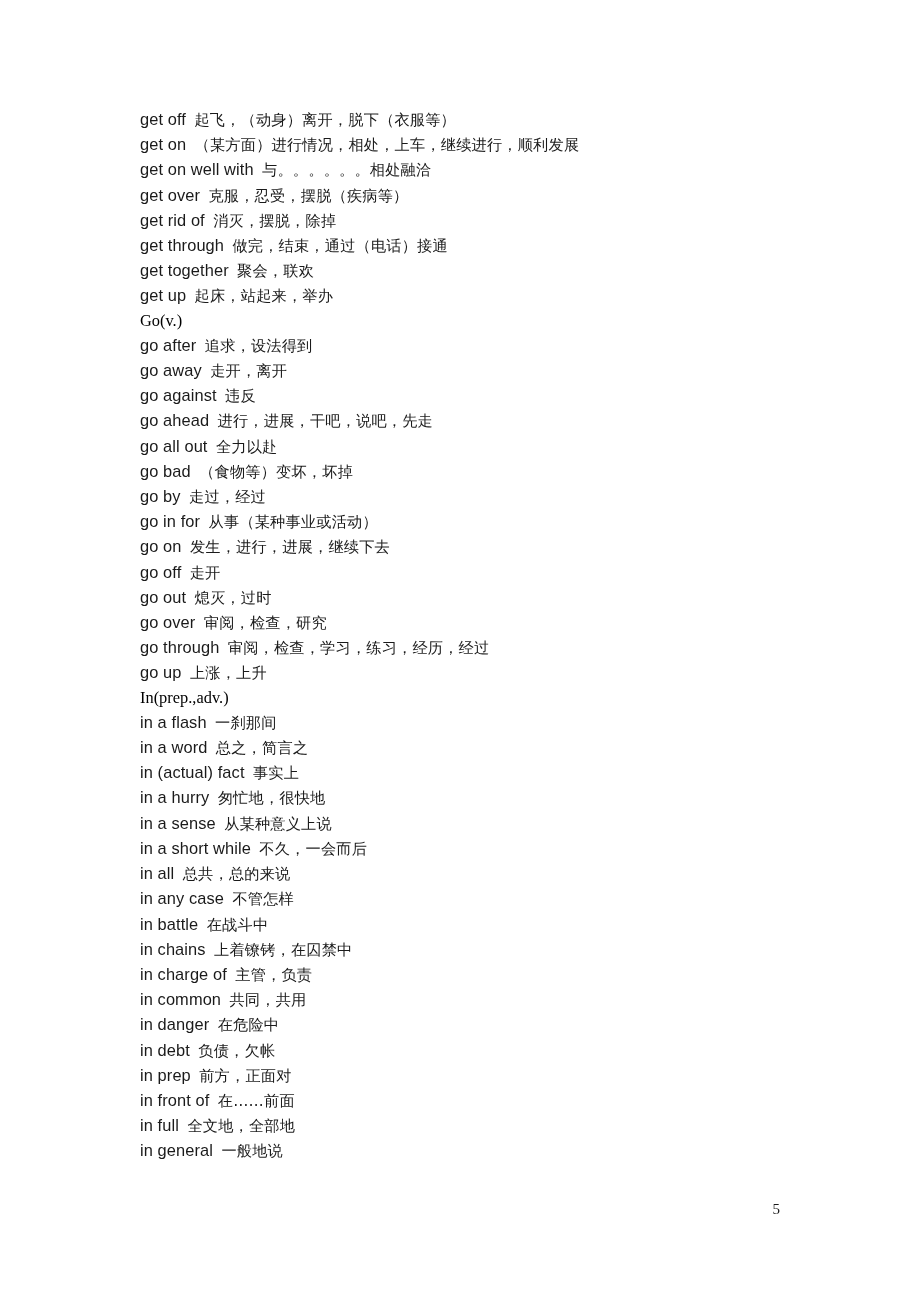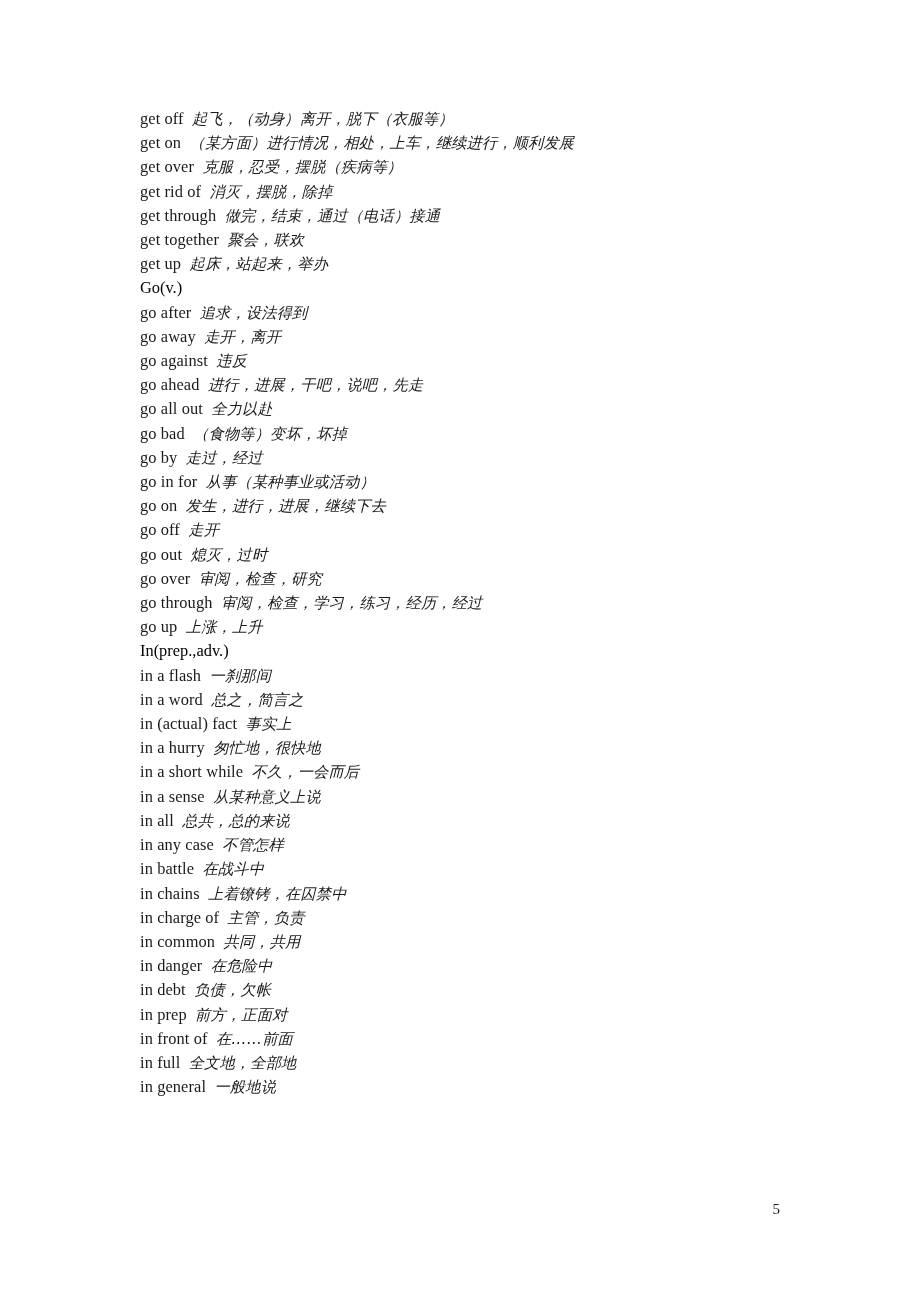--- a/index.html
+++ b/index.html
@@ -23,27 +23,26 @@
     width: 640px;
   }
   .entry {
     font-size: 16.4px;
     line-height: 24.2px;
     white-space: nowrap;
     letter-spacing: 0.1px;
     color: #1a1a1a;
   }
   .entry .term {
-    font-family: Liberation Serif, serif;
+    font-family: Liberation Sans, sans-serif;
   }
   .entry .gloss {
     font-family: "DejaVu Sans", "Liberation Sans", sans-serif;
     font-size: 15.2px;
     letter-spacing: 0.2px;
-    font-style: italic;
   }
   .heading {
     font-size: 16.4px;
     line-height: 24.2px;
     font-weight: normal;
     white-space: nowrap;
     color: #000000;
   }
   .page-number {
     position: absolute;
@@ -55,20 +54,21 @@
     font-family: "Liberation Serif", "DejaVu Serif", serif;
   }
 </style>
 </head>
 <body>
 
 <div class="page">
   <div class="content" id="content">
       <div class="entry"><span class="term">get off</span><span>&nbsp;&nbsp;</span><span class="gloss">起飞，（动身）离开，脱下（衣服等）</span></div>
       <div class="entry"><span class="term">get on</span><span>&nbsp;&nbsp;</span><span class="gloss">（某方面）进行情况，相处，上车，继续进行，顺利发展</span></div>
+      <div class="entry"><span class="term">get on well with</span><span>&nbsp;&nbsp;</span><span class="gloss">与。。。。。。相处融洽</span></div>
       <div class="entry"><span class="term">get over</span><span>&nbsp;&nbsp;</span><span class="gloss">克服，忍受，摆脱（疾病等）</span></div>
       <div class="entry"><span class="term">get rid of</span><span>&nbsp;&nbsp;</span><span class="gloss">消灭，摆脱，除掉</span></div>
       <div class="entry"><span class="term">get through</span><span>&nbsp;&nbsp;</span><span class="gloss">做完，结束，通过（电话）接通</span></div>
       <div class="entry"><span class="term">get together</span><span>&nbsp;&nbsp;</span><span class="gloss">聚会，联欢</span></div>
       <div class="entry"><span class="term">get up</span><span>&nbsp;&nbsp;</span><span class="gloss">起床，站起来，举办</span></div>
       <div class="heading">Go(v.)</div>
       <div class="entry"><span class="term">go after</span><span>&nbsp;&nbsp;</span><span class="gloss">追求，设法得到</span></div>
       <div class="entry"><span class="term">go away</span><span>&nbsp;&nbsp;</span><span class="gloss">走开，离开</span></div>
       <div class="entry"><span class="term">go against</span><span>&nbsp;&nbsp;</span><span class="gloss">违反</span></div>
       <div class="entry"><span class="term">go ahead</span><span>&nbsp;&nbsp;</span><span class="gloss">进行，进展，干吧，说吧，先走</span></div>
@@ -80,22 +80,22 @@
       <div class="entry"><span class="term">go off</span><span>&nbsp;&nbsp;</span><span class="gloss">走开</span></div>
       <div class="entry"><span class="term">go out</span><span>&nbsp;&nbsp;</span><span class="gloss">熄灭，过时</span></div>
       <div class="entry"><span class="term">go over</span><span>&nbsp;&nbsp;</span><span class="gloss">审阅，检查，研究</span></div>
       <div class="entry"><span class="term">go through</span><span>&nbsp;&nbsp;</span><span class="gloss">审阅，检查，学习，练习，经历，经过</span></div>
       <div class="entry"><span class="term">go up</span><span>&nbsp;&nbsp;</span><span class="gloss">上涨，上升</span></div>
       <div class="heading">In(prep.,adv.)</div>
       <div class="entry"><span class="term">in a flash</span><span>&nbsp;&nbsp;</span><span class="gloss">一刹那间</span></div>
       <div class="entry"><span class="term">in a word</span><span>&nbsp;&nbsp;</span><span class="gloss">总之，简言之</span></div>
       <div class="entry"><span class="term">in (actual) fact</span><span>&nbsp;&nbsp;</span><span class="gloss">事实上</span></div>
       <div class="entry"><span class="term">in a hurry</span><span>&nbsp;&nbsp;</span><span class="gloss">匆忙地，很快地</span></div>
+      <div class="entry"><span class="term">in a sense</span><span>&nbsp;&nbsp;</span><span class="gloss">从某种意义上说</span></div>
       <div class="entry"><span class="term">in a short while</span><span>&nbsp;&nbsp;</span><span class="gloss">不久，一会而后</span></div>
-      <div class="entry"><span class="term">in a sense</span><span>&nbsp;&nbsp;</span><span class="gloss">从某种意义上说</span></div>
       <div class="entry"><span class="term">in all</span><span>&nbsp;&nbsp;</span><span class="gloss">总共，总的来说</span></div>
       <div class="entry"><span class="term">in any case</span><span>&nbsp;&nbsp;</span><span class="gloss">不管怎样</span></div>
       <div class="entry"><span class="term">in battle</span><span>&nbsp;&nbsp;</span><span class="gloss">在战斗中</span></div>
       <div class="entry"><span class="term">in chains</span><span>&nbsp;&nbsp;</span><span class="gloss">上着镣铐，在囚禁中</span></div>
       <div class="entry"><span class="term">in charge of</span><span>&nbsp;&nbsp;</span><span class="gloss">主管，负责</span></div>
       <div class="entry"><span class="term">in common</span><span>&nbsp;&nbsp;</span><span class="gloss">共同，共用</span></div>
       <div class="entry"><span class="term">in danger</span><span>&nbsp;&nbsp;</span><span class="gloss">在危险中</span></div>
       <div class="entry"><span class="term">in debt</span><span>&nbsp;&nbsp;</span><span class="gloss">负债，欠帐</span></div>
       <div class="entry"><span class="term">in prep</span><span>&nbsp;&nbsp;</span><span class="gloss">前方，正面对</span></div>
       <div class="entry"><span class="term">in front of</span><span>&nbsp;&nbsp;</span><span class="gloss">在……前面</span></div>

